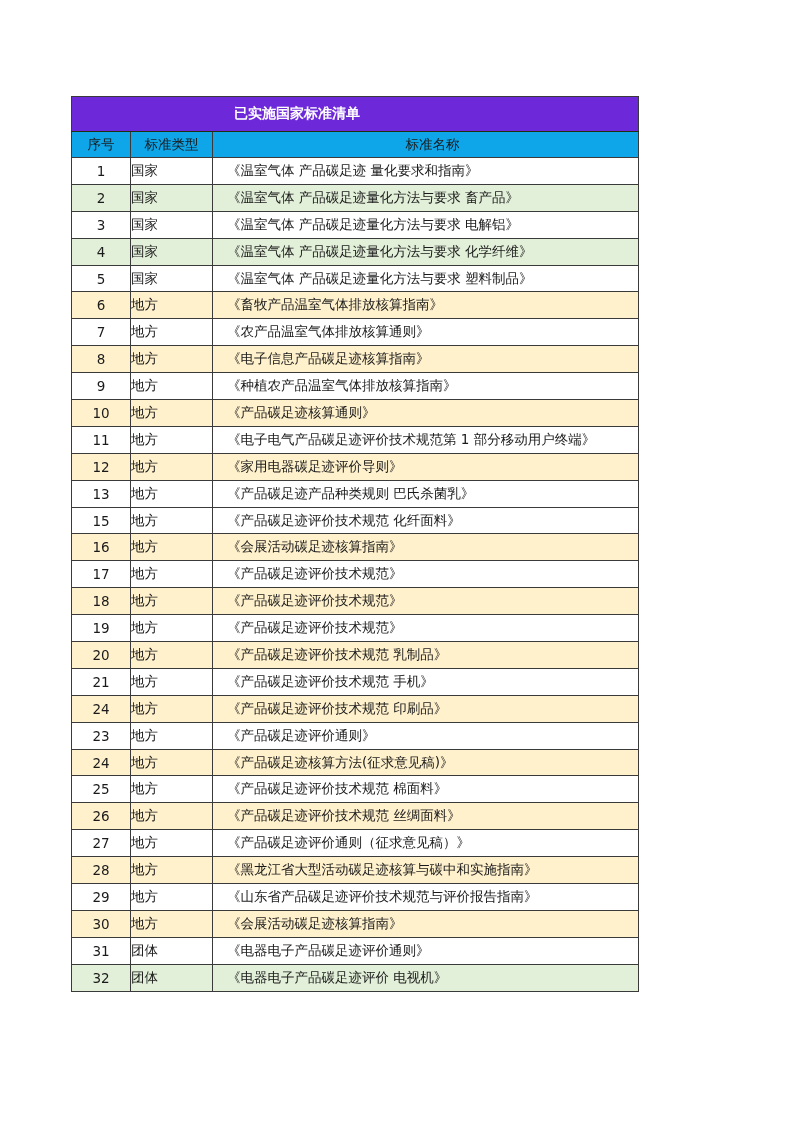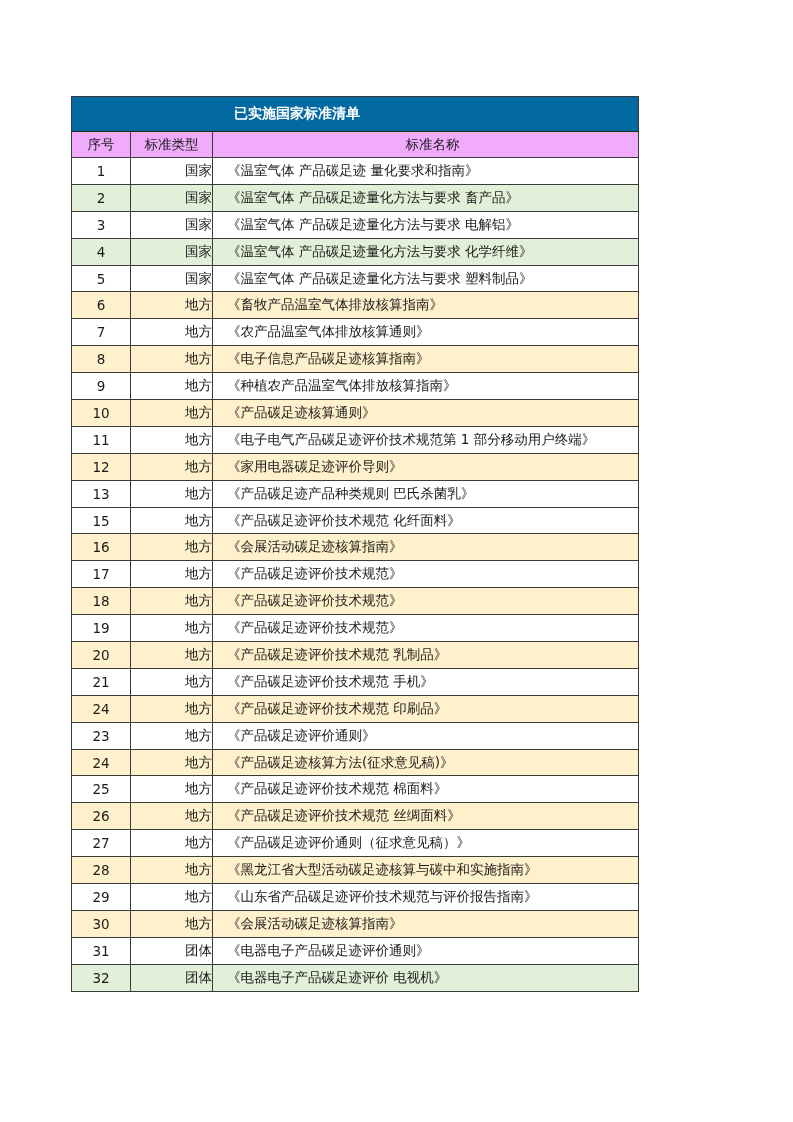--- a/index.html
+++ b/index.html
@@ -2,27 +2,27 @@
 <html><head>
 <meta charset="utf-8">
 <style>
   html, body { margin: 0; padding: 0; background: #ffffff; }
   body { width: 793px; height: 1122px; position: relative; overflow: hidden;
          font-family: "DejaVu Sans", "Liberation Sans", sans-serif; color: #1a1a1a; }
   .sheet { position: absolute; left: 71px; top: 96px; width: 567px; }
   table { border-collapse: collapse; width: 567px; table-layout: fixed; }
   td, th { border: 1px solid #3a3a3a; padding: 0; font-size: 13.5px; font-weight: normal;
            white-space: nowrap; overflow: hidden; }
-  .title-row td { background: #0369a1; color: #ffffff; font-weight: bold; height: 34px;
+  .title-row td { background: #6d28d9; color: #ffffff; font-weight: bold; height: 34px;
                   text-align: center; font-size: 14px; border-bottom: 1px solid #1f3010; padding-left: 24px; }
   .title-row td span { position: relative; left: -70px; }
-  .header-row th { background: #f0abfc; height: 25px; text-align: center; color: #1a1a1a; font-family: Liberation Serif, serif; }
+  .header-row th { background: #0ea5e9; height: 25px; text-align: center; color: #1a1a1a; font-family: Liberation Serif, serif; }
   .data-row td { height: 25.9px; }
   .c1 { width: 58px; text-align: center; }
-  .c2 { width: 82px; text-align: right; }
+  .c2 { width: 82px; text-align: left; }
   .c3 { text-align: left; padding-left: 14px; }
   .bg-white { background: #ffffff; }
   .bg-green { background: #e3f0d9; }
   .bg-yellow { background: #fff1cc; }
 </style>
 </head>
 <body>
 
 <div class="sheet">
   <table>

